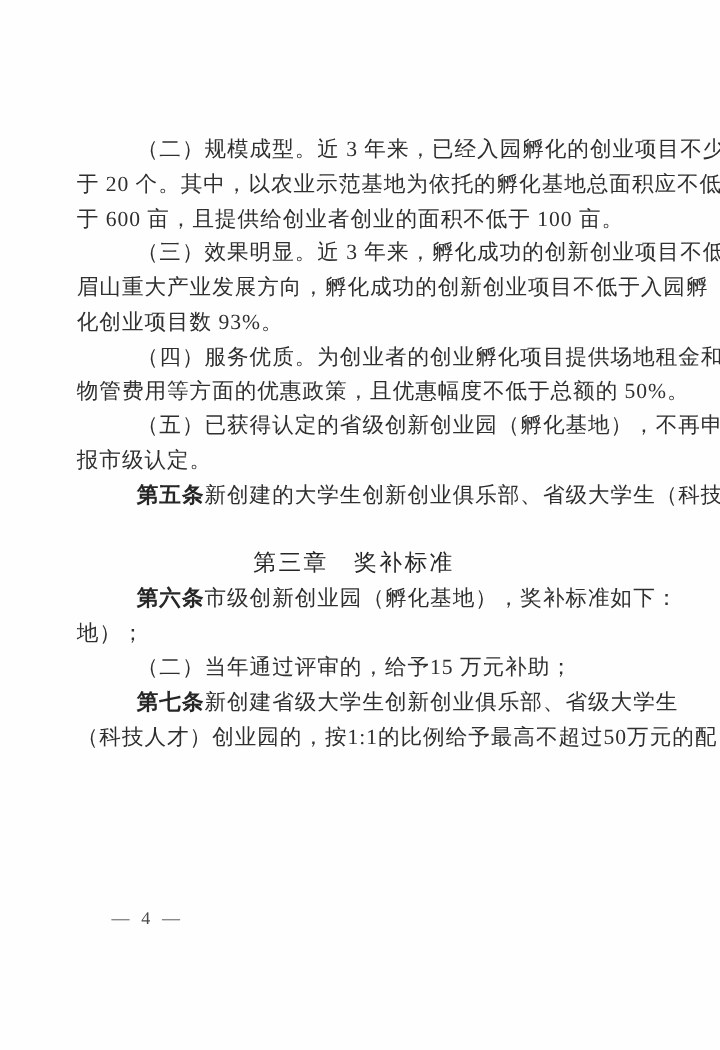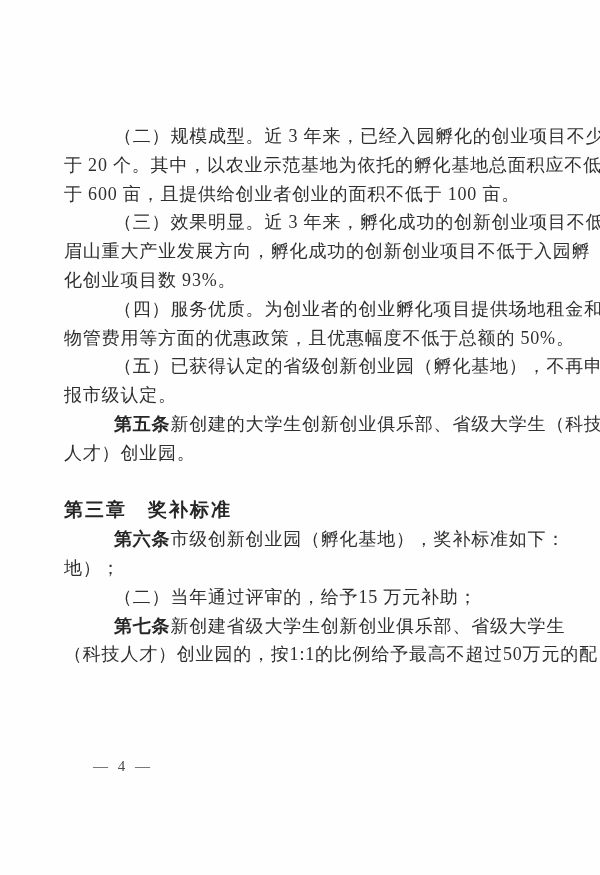--- a/index.html
+++ b/index.html
@@ -13,21 +13,21 @@
     height: 875px;
     background: #fefefe;
     font-family: "Liberation Serif", "DejaVu Serif", serif;
     color: #2f2f2f;
     overflow: hidden;
     margin: 0 auto;
   }
   .content {
     position: absolute;
     left: 64px;
-    top: 122px;
+    top: 110px;
     width: 462px;
   }
   .line {
     height: 28.8px;
     line-height: 28.8px;
     font-size: 18px;
     letter-spacing: 0.8px;
     white-space: nowrap;
     color: #2f2f2f;
   }
@@ -35,21 +35,22 @@
     padding-left: 50px;
   }
   .line.blank {
     
   }
   .line .prefix {
     font-weight: bold;
     color: #262626;
   }
   .line.heading {
-    font-weight: bold;
+    text-align: center;
+    font-weight: normal;
     font-size: 19px;
     letter-spacing: 2px;
     padding-left: 0;
     color: #262626;
   }
   .footer {
     position: absolute;
     left: 93px;
     top: 756px;
     font-size: 15px;
@@ -68,21 +69,20 @@
       <div class="line">于 20 个。其中，以农业示范基地为依托的孵化基地总面积应不低</div>
       <div class="line">于 600 亩，且提供给创业者创业的面积不低于 100 亩。</div>
       <div class="line indent">（三）效果明显。近 3 年来，孵化成功的创新创业项目不低</div>
       <div class="line">眉山重大产业发展方向，孵化成功的创新创业项目不低于入园孵</div>
       <div class="line">化创业项目数 93%。</div>
       <div class="line indent">（四）服务优质。为创业者的创业孵化项目提供场地租金和</div>
       <div class="line">物管费用等方面的优惠政策，且优惠幅度不低于总额的 50%。</div>
       <div class="line indent">（五）已获得认定的省级创新创业园（孵化基地），不再申</div>
       <div class="line">报市级认定。</div>
       <div class="line indent"><span class="prefix">第五条</span>新创建的大学生创新创业俱乐部、省级大学生（科技</div>
-      <div class="line">人才）创业园。</div>
       <div class="line blank"></div>
       <div class="line heading">第三章　奖补标准</div>
       <div class="line indent"><span class="prefix">第六条</span>市级创新创业园（孵化基地），奖补标准如下：</div>
       <div class="line">地）；</div>
       <div class="line indent">（二）当年通过评审的，给予15 万元补助；</div>
       <div class="line indent"><span class="prefix">第七条</span>新创建省级大学生创新创业俱乐部、省级大学生</div>
       <div class="line">（科技人才）创业园的，按1:1的比例给予最高不超过50万元的配</div>
     </div>
   <div class="footer">— 4 —</div>
 </div>

